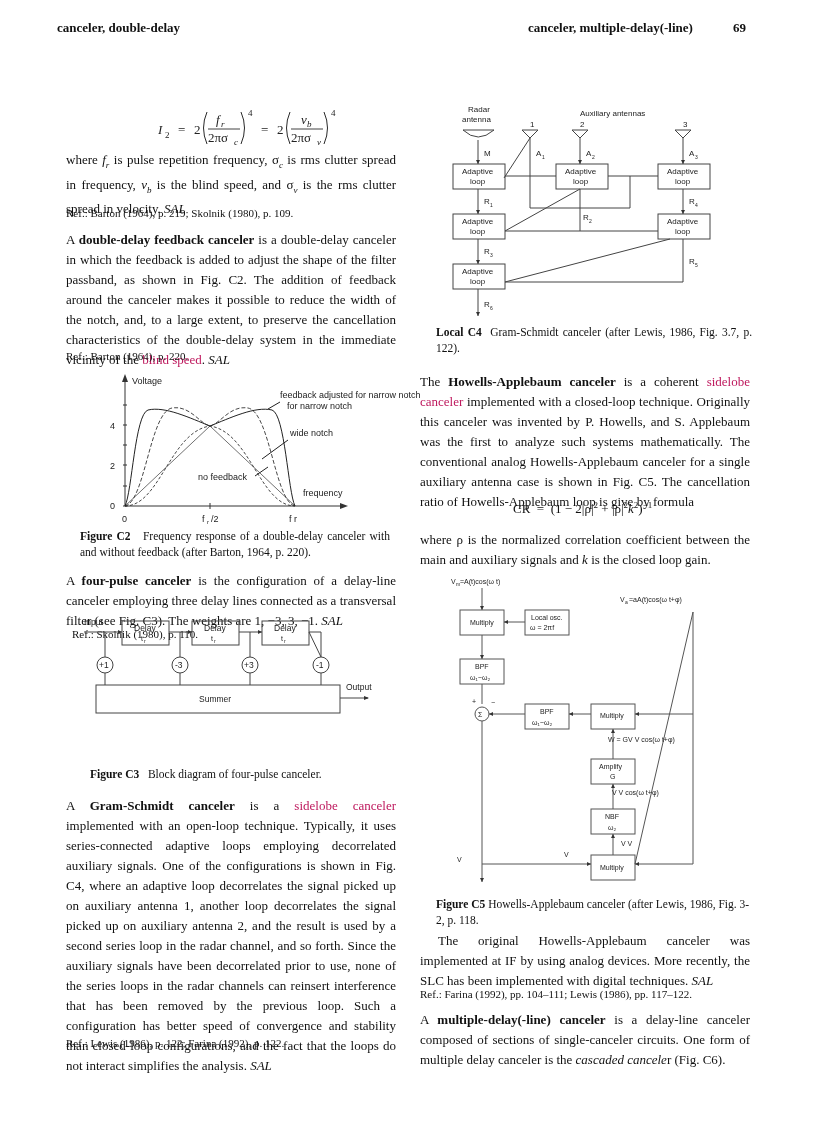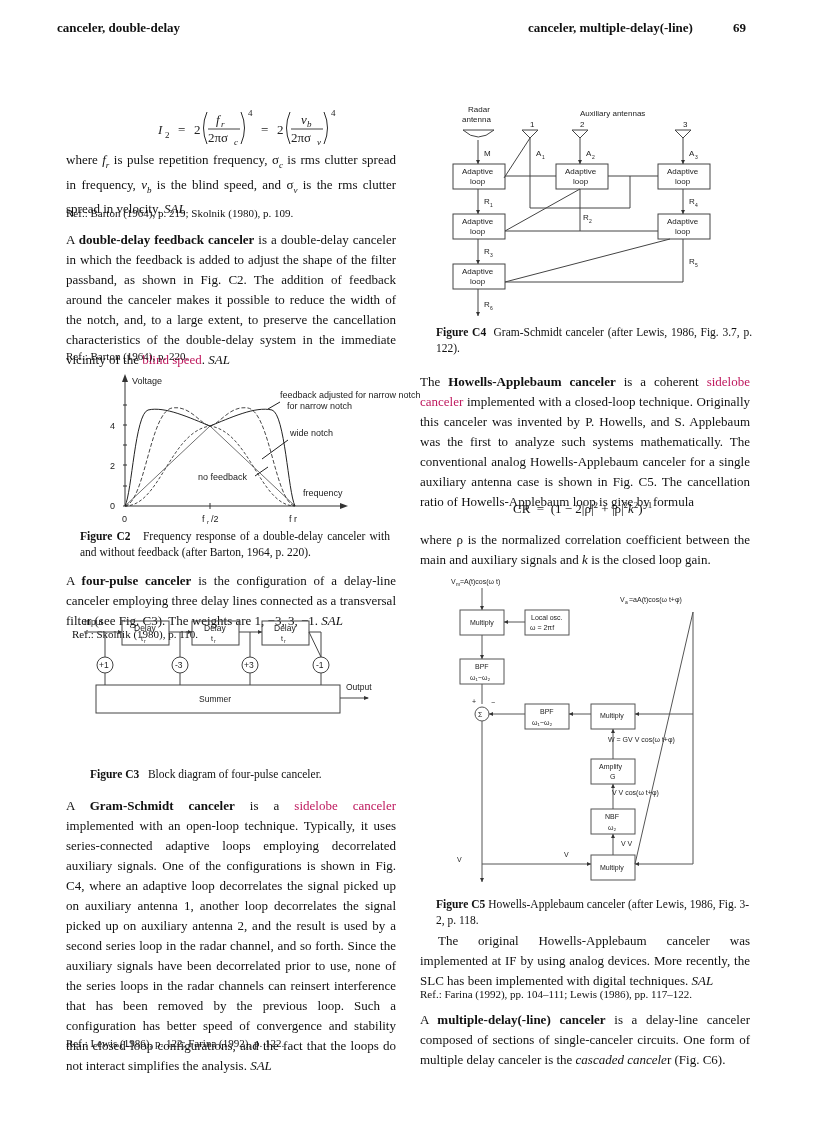--- a/index.html
+++ b/index.html
@@ -264,21 +264,21 @@
         <text x="20" y="180">loop</text>
 
       <line x1="28" y1="185" x2="28" y2="212" stroke="#444"></line>
       <polygon points="26,208 28,212 30,208" fill="#333"></polygon>
       <text x="34" y="203">R</text>
         <text x="40" y="206" font-size="5">6</text>
     </g>
   </svg>
 </div>
 <div class="abs cap" style="left:436px;top:325px;width:316px;text-align:justify;">
-  <b>Figure C4</b>&nbsp; <span>Gram-Schmidt canceler (after Lewis, 1986, Fig. 3.7, p. 122).</span>
+  <b>Local C4</b>&nbsp; <span>Gram-Schmidt canceler (after Lewis, 1986, Fig. 3.7, p. 122).</span>
 </div>
 
 <div class="abs para" style="left:420px;top:372px;width:330px;">
   <span>The </span><b>Howells-Applebaum canceler</b><span> is a coherent </span><span class="link">sidelobe canceler</span><span> implemented with a closed-loop technique. Originally this canceler was invented by P. Howells, and S. Applebaum was the first to analyze such systems mathematically. The conventional analog Howells-Applebaum canceler for a single auxiliary antenna case is shown in Fig. C5. The cancellation ratio of Howells-Applebaum loop is give by formula</span>
 </div>
 
 <div class="abs eq" style="left:513px;top:500px;">
   <span>CR</span>&nbsp;&nbsp;<span>=</span>&nbsp;&nbsp;<span>(1 − 2|ρ|</span><sup style="font-size:9px;">2</sup><span> + |ρ|</span><sup style="font-size:9px;">2</sup><i>k</i><sup style="font-size:9px;">2</sup><span>)</span><sup style="font-size:9px;">−1</sup>
 </div>
 

